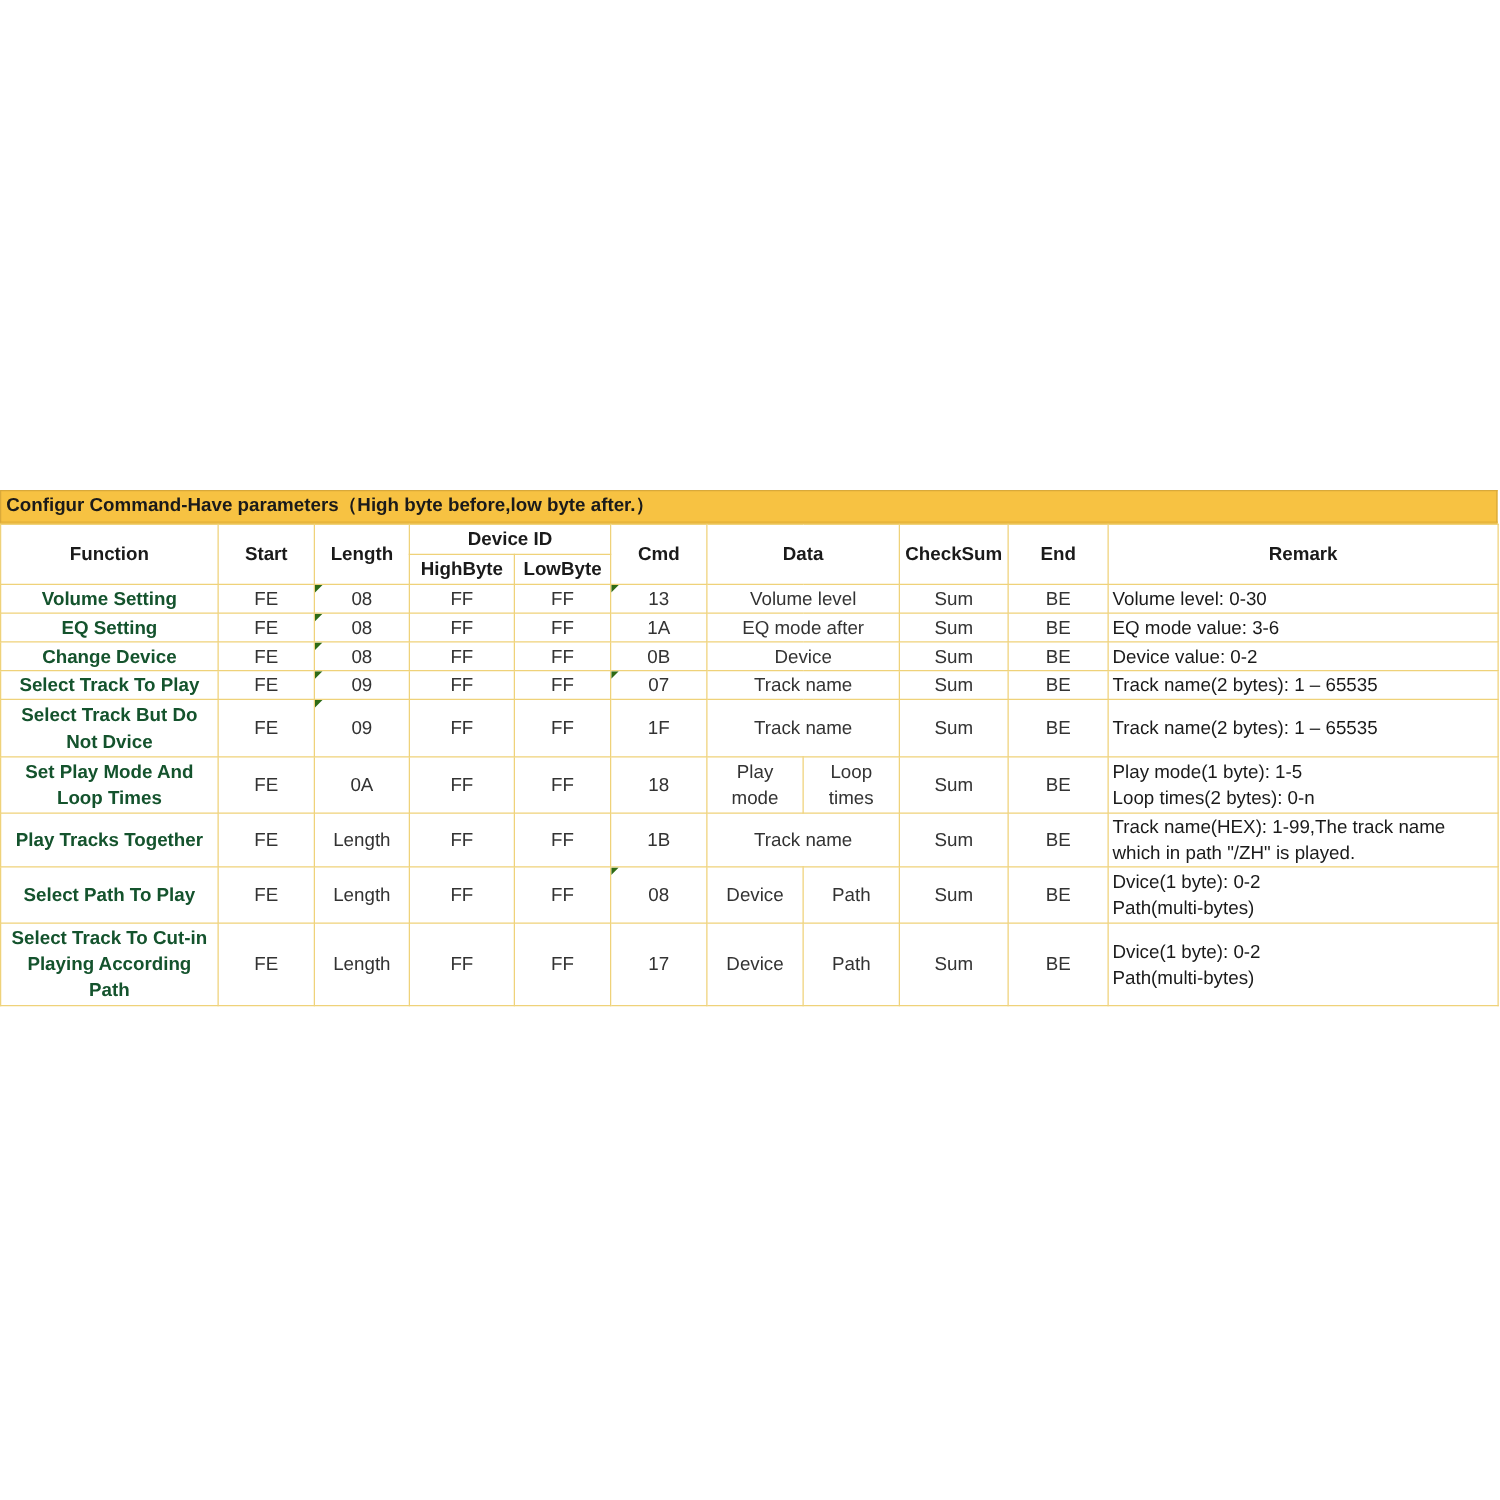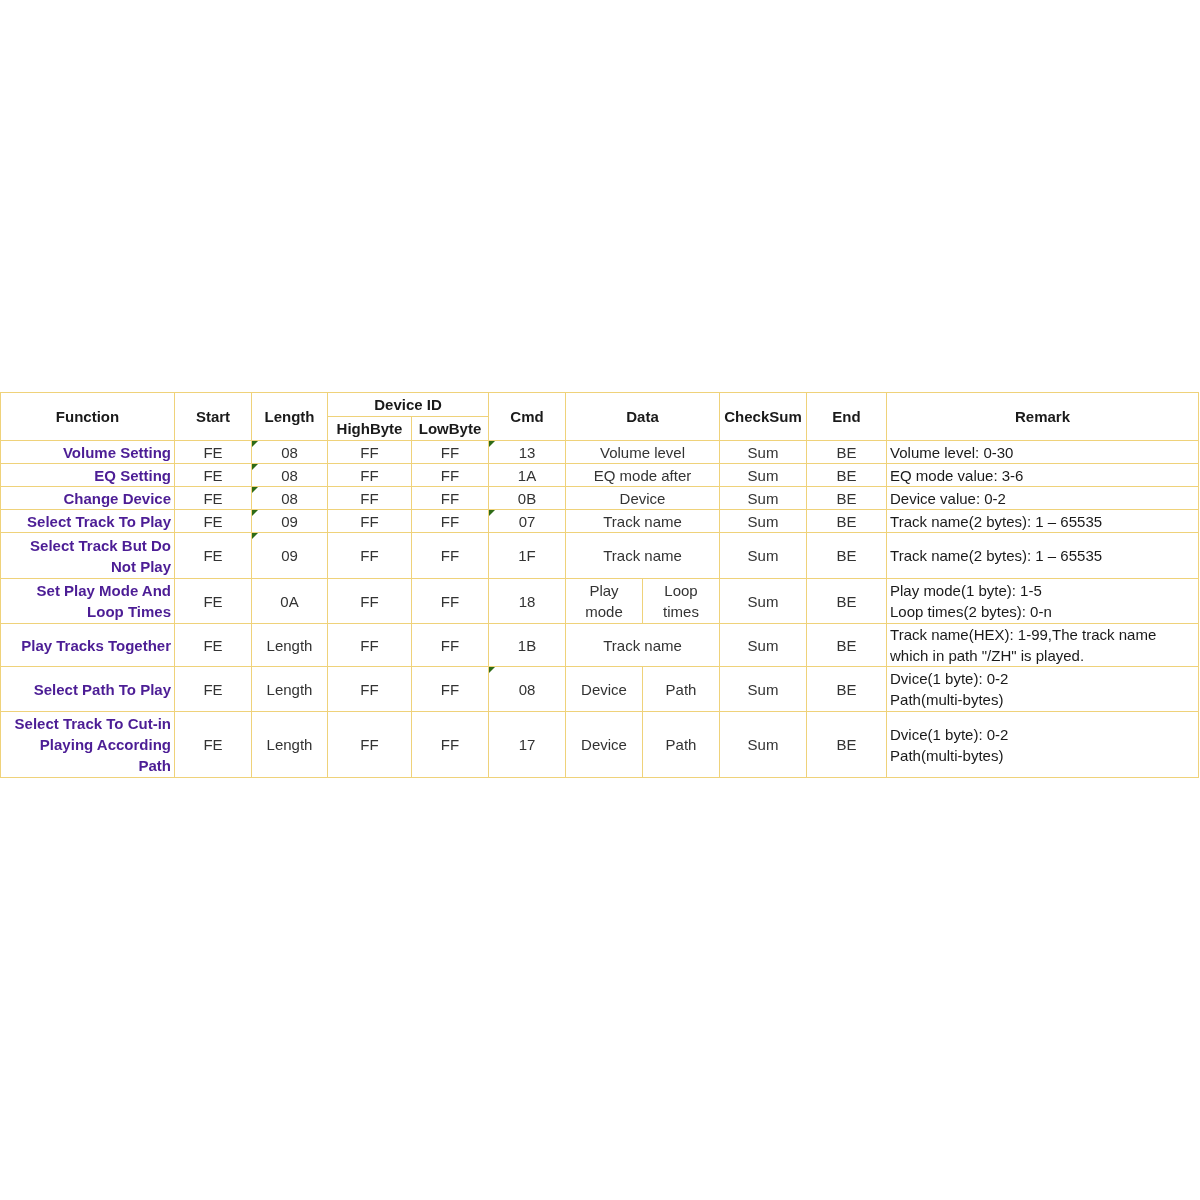--- a/index.html
+++ b/index.html
@@ -41,43 +41,44 @@
       border: 1px solid #efd27a;
       padding: 0 3px;
       text-align: center;
       vertical-align: middle;
       line-height: 21px;
       overflow: hidden;
       position: relative;
     }
     th { font-weight: bold; font-size: 15px; }
     td.fn {
-      text-align: right;
+      text-align: center;
       font-weight: bold;
-      color: #4c1d95;
+      color: #14532d;
     }
     td.rm {
       text-align: left;
       white-space: pre-line;
     }
     .val { color: #333; }
     .tri::before {
       content: "";
       position: absolute;
       left: 0; top: 0;
       width: 0; height: 0;
       border-top: 6px solid #2e6b16;
       border-right: 6px solid transparent;
     }
     .sub-data { white-space: pre-line; line-height: 21px; }
   </style>
 </head>
 <body>
 
 <div class="sheet">
+  <div class="title-bar">Configur Command-Have parameters（High byte before,low byte after.）</div>
   <table>
     <colgroup>
       <col style="width:174px">
       <col style="width:77px">
       <col style="width:76px">
       <col style="width:84px">
       <col style="width:77px">
       <col style="width:77px">
       <col style="width:77px">
       <col style="width:77px">
@@ -150,21 +151,21 @@
         <td class="val">FF</td>
         <td class="val">FF</td>
         <td class="val tri">07</td>
         <td class="val" colspan="2">Track name</td>
         <td class="val">Sum</td>
         <td class="val">BE</td>
         <td class="rm">Track name(2 bytes): 1 – 65535</td>
       </tr>
 
       <tr style="height:46px">
-        <td class="fn">Select Track But Do Not Play</td>
+        <td class="fn">Select Track But Do Not Dvice</td>
         <td class="val">FE</td>
         <td class="val tri">09</td>
         <td class="val">FF</td>
         <td class="val">FF</td>
         <td class="val">1F</td>
         <td class="val" colspan="2">Track name</td>
         <td class="val">Sum</td>
         <td class="val">BE</td>
         <td class="rm">Track name(2 bytes): 1 – 65535</td>
       </tr>

